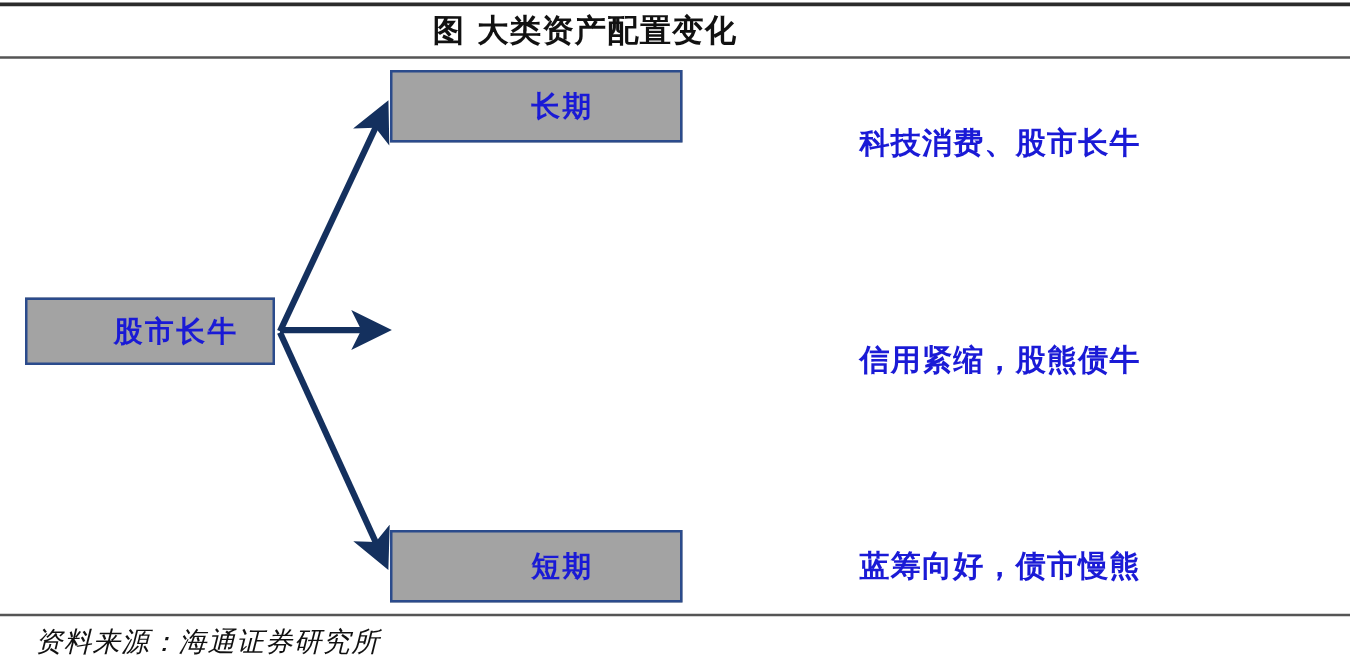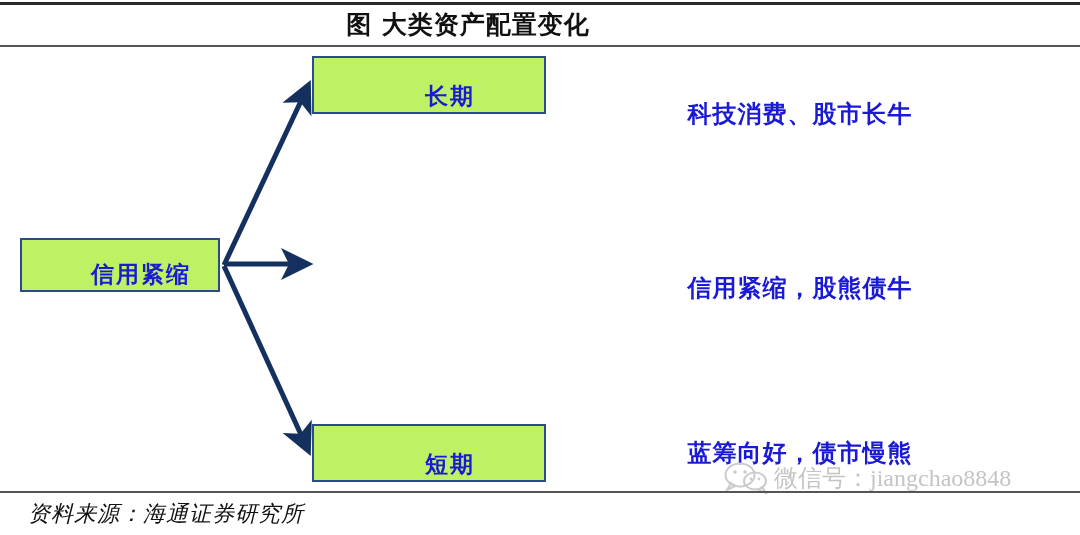--- a/index.html
+++ b/index.html
@@ -24,22 +24,22 @@
     text-align:center;
     font-size:25px;font-weight:bold;color:#111;
     letter-spacing:1px;
     font-family:"DejaVu Serif","Liberation Serif",serif;
   }
 
   
   .box{
     position:absolute;
     border:2px solid #2b4b8c;
-    background:#bef264;
-    display:flex;align-items:flex-end;justify-content:center;
+    background:#a3a3a3;
+    display:flex;align-items:center;justify-content:center;
     color:#1a1ad6;
     font-weight:bold;
     font-family:"DejaVu Serif","Liberation Serif",serif;
     letter-spacing:2px;
     box-sizing:border-box;
     padding-left:42px;
   }
   .box-source{left:20px;top:238px;width:200px;height:54px;font-size:23px;}
   .box-stage{left:312px;width:234px;height:58px;font-size:23px;}
   .box-long{top:56px;}
@@ -101,45 +101,32 @@
       </marker>
     </defs>
     <g stroke="#14305e" stroke-width="5" fill="none" marker-end="url(#ah)">
       <line x1="224" y1="265" x2="308" y2="86"></line>
       <line x1="224" y1="264" x2="307" y2="264"></line>
       <line x1="224" y1="266" x2="308" y2="450"></line>
     </g>
   </svg>
 
   <div class="box box-source">
-    <span>信用紧缩</span>
+    <span>股市长牛</span>
   </div>
 
   <div class="box box-stage box-long">
     <span>长期</span>
   </div>
   <div class="box box-stage box-short">
     <span>短期</span>
   </div>
 
   <div class="note note-long">科技消费、股市长牛</div>
   <div class="note note-mid">信用紧缩，股熊债牛</div>
   <div class="note note-short">蓝筹向好，债市慢熊</div>
 
-  <div class="watermark">
-    <svg width="44" height="32" viewBox="0 0 44 32" xmlns="http://www.w3.org/2000/svg">
-      <ellipse cx="16" cy="13" rx="14.5" ry="11.5" fill="none" stroke="#cccccc" stroke-width="2"></ellipse>
-      <path d="M7 21 L3 28 L11 24 Z" fill="none" stroke="#cccccc" stroke-width="2"></path>
-      <circle cx="11" cy="10" r="1.8" fill="#cccccc"></circle>
-      <circle cx="21" cy="10" r="1.8" fill="#cccccc"></circle>
-      <ellipse cx="31" cy="19" rx="11" ry="8.5" fill="none" stroke="#cccccc" stroke-width="2"></ellipse>
-      <path d="M38 25 L42 31 L35 28 Z" fill="none" stroke="#cccccc" stroke-width="2"></path>
-      <circle cx="27" cy="17" r="1.4" fill="#cccccc"></circle>
-      <circle cx="35" cy="17" r="1.4" fill="#cccccc"></circle>
-    </svg>
-    <span class="wm-text">微信号：jiangchao8848</span>
-  </div>
 
   <div class="rule rule-bottom"></div>
 
   <div class="source">资料来源：海通证券研究所</div>
 
 </div>
 
 </body></html>

